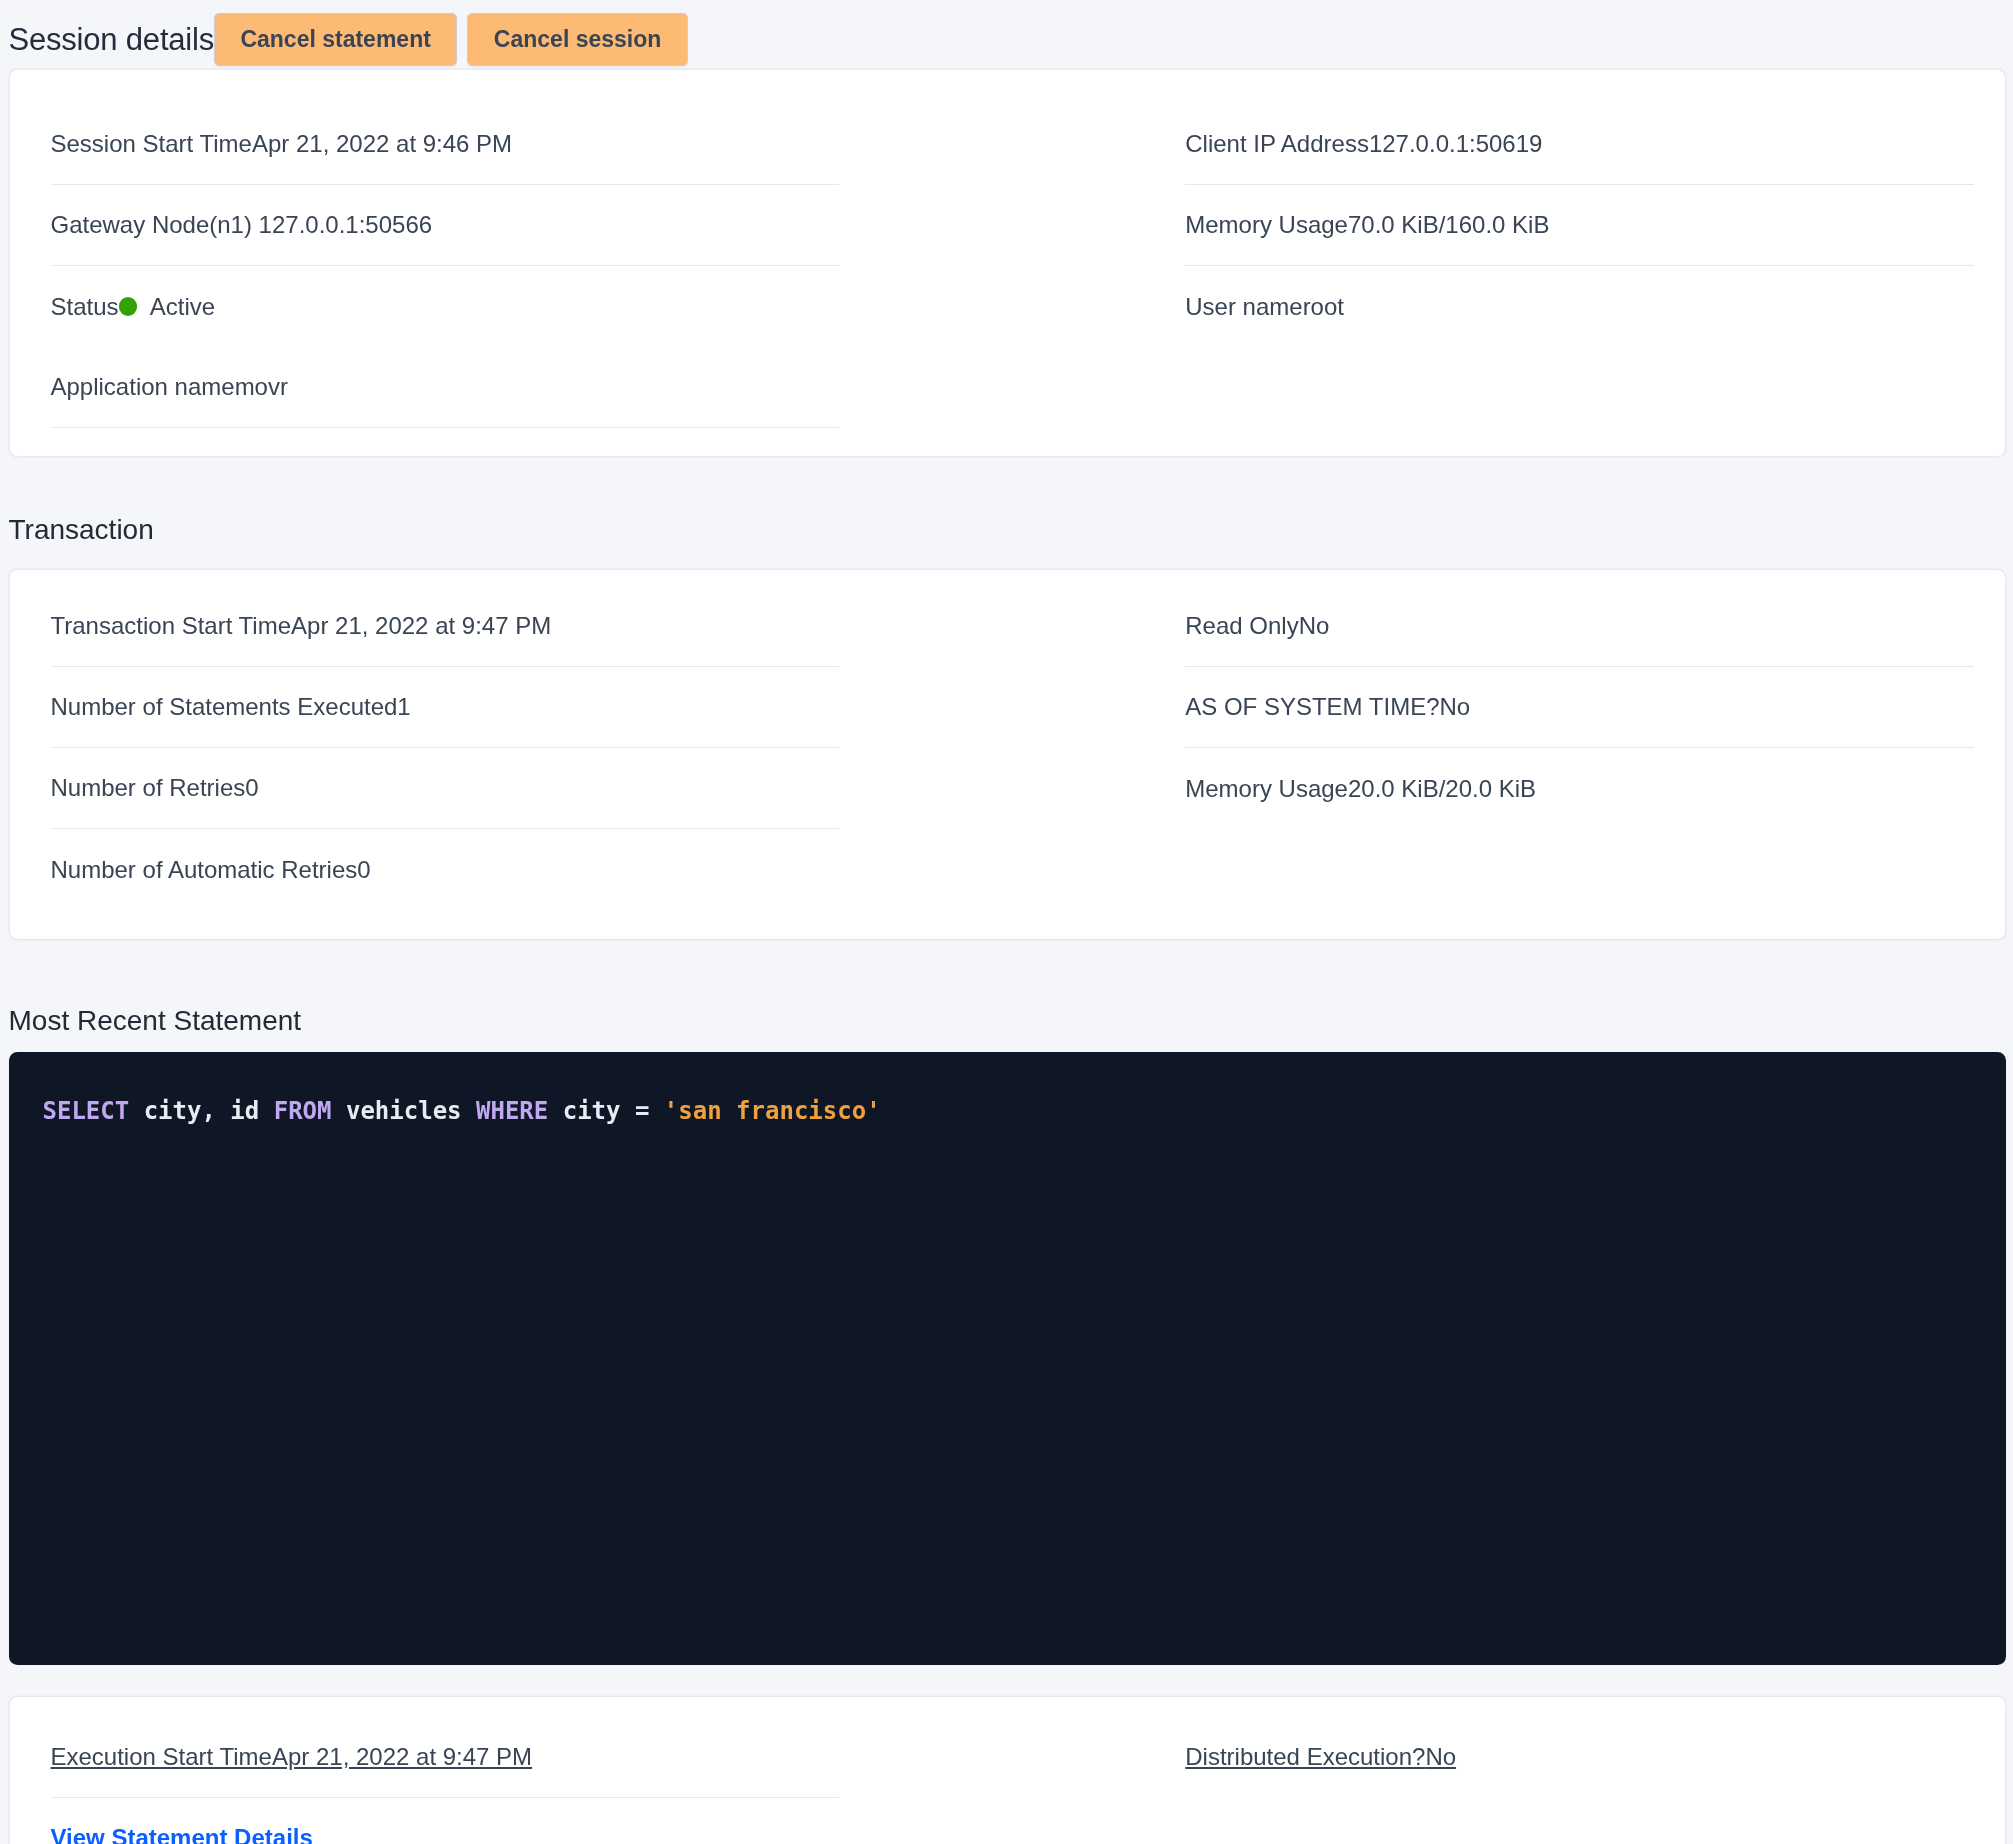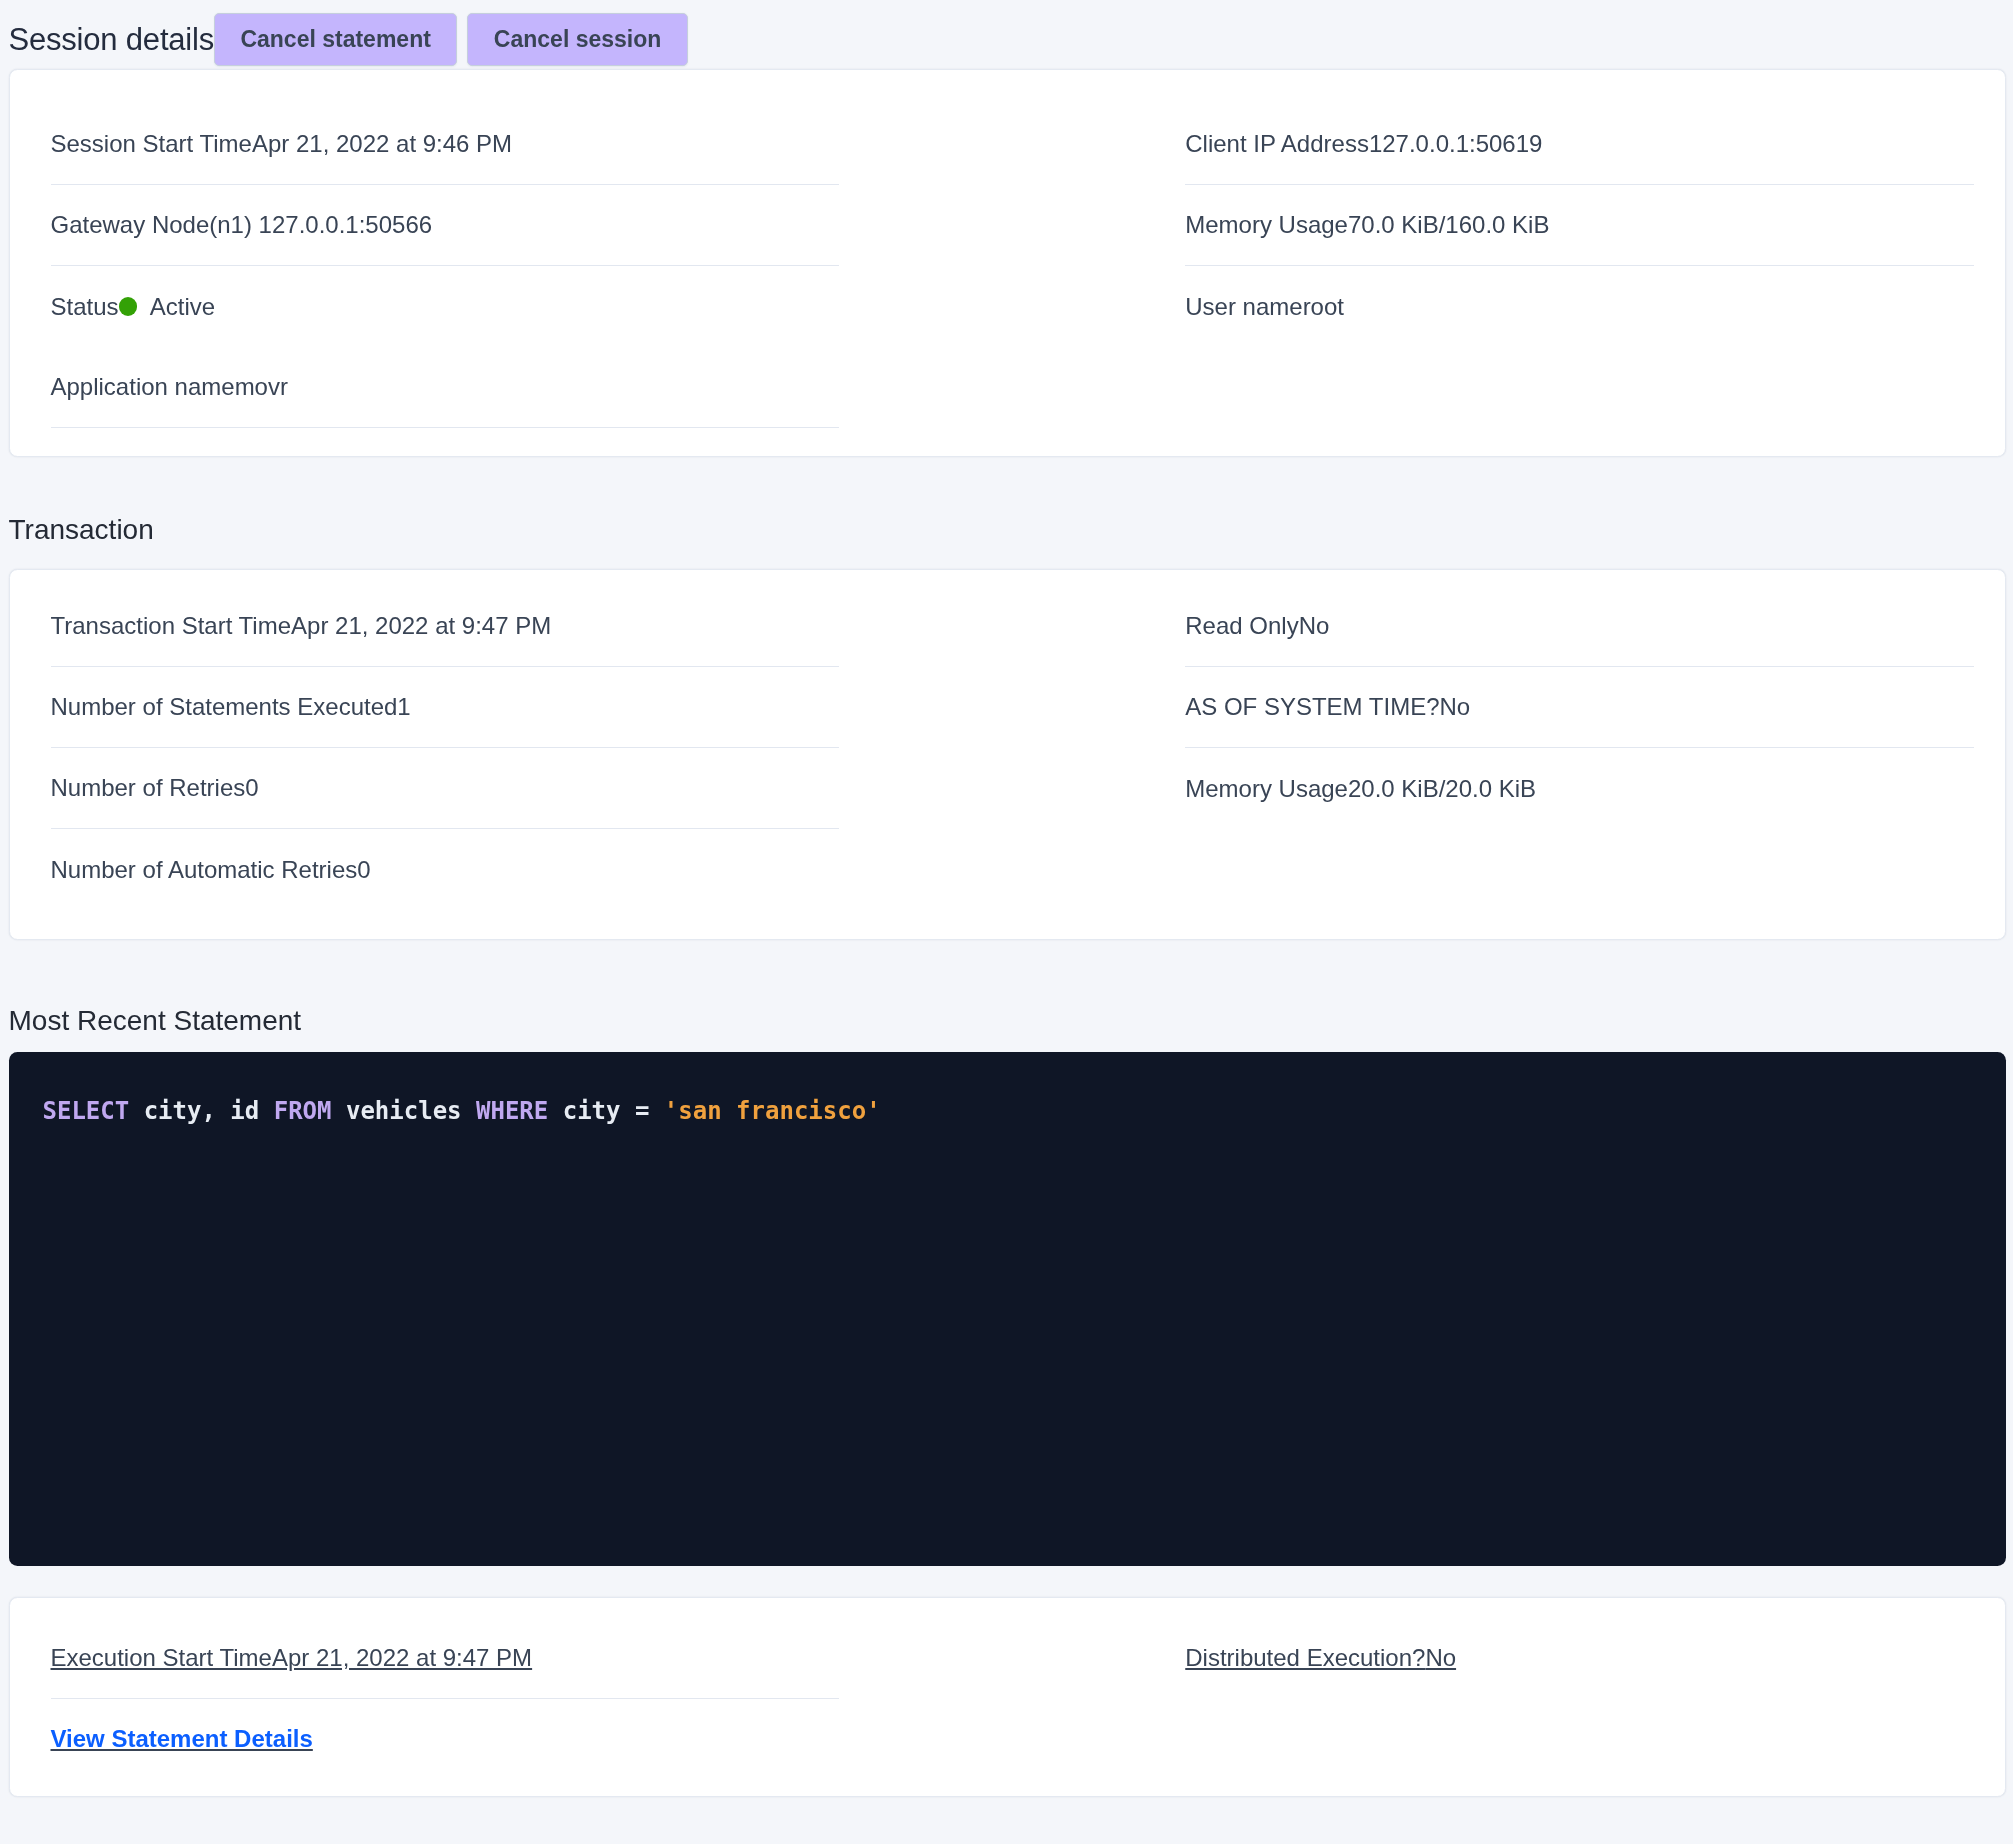--- a/index.html
+++ b/index.html
@@ -23,21 +23,21 @@
   }
   .page-title {
     font-size: 31px;
     font-weight: 500;
     color: #242c3e;
     margin: 0;
     letter-spacing: -0.2px;
   }
   .top-actions { display: flex; gap: 10.2px; }
   .btn {
-    background: #c4b5fd;
+    background: #fdba74;
     border: 0.8px solid #c5cfdd;
     border-radius: 5.1px;
     height: 53px;
     padding: 0 25.4px;
     font-family: "Liberation Sans", sans-serif;
     font-size: 23px;
     font-weight: 700;
     color: #394455;
     cursor: pointer;
     box-shadow: 0 0.8px 1.7px rgba(67,90,111,0.08);
@@ -89,21 +89,21 @@
     font-weight: 500;
     color: #242a35;
     margin: 56px 0 22px 0;
     line-height: 34px;
   }
 
   
   .code-block {
     background: #0f1626;
     border-radius: 8.5px;
-    height: 514px;
+    height: 613px;
     padding: 44px 34px;
     margin-top: -3.4px;
   }
   .code-line {
     font-family: "DejaVu Sans Mono", "Liberation Mono", monospace;
     font-size: 24px;
     font-weight: 700;
     line-height: 30.5px;
     white-space: pre;
     color: #e7ecf3;

